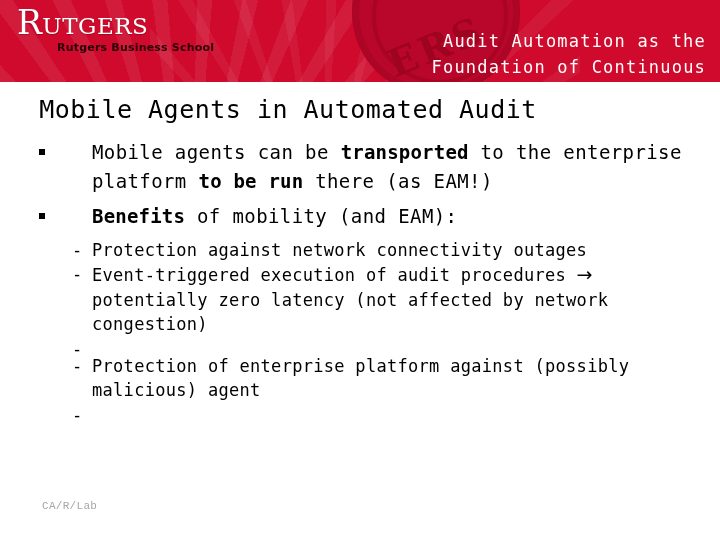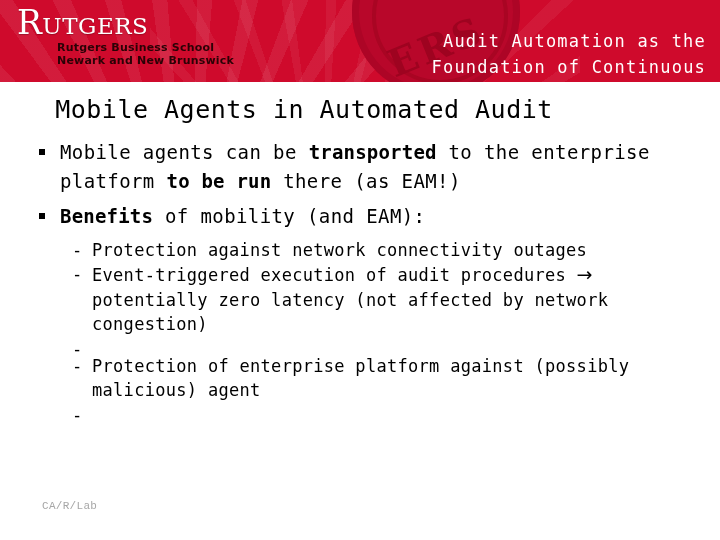--- a/index.html
+++ b/index.html
@@ -122,21 +122,21 @@
     font-size: 17px;
     line-height: 26px;
     color: #ffffff;
     letter-spacing: 1.2px;
     white-space: pre;
   }
 
   
   .slide-title {
     position: absolute;
-    left: 16px;
+    left: 0;
     top: 94px;
     width: 576px;
     text-align: center;
     font-family: "DejaVu Sans Mono", "Liberation Mono", monospace;
     font-size: 25px;
     line-height: 32px;
     color: #000000;
     letter-spacing: 0.5px;
     white-space: pre;
   }
@@ -146,21 +146,21 @@
     position: absolute;
     left: 0;
     top: 138px;
     width: 720px;
     height: 402px;
     overflow: hidden;
   }
 
   .lvl1 {
     position: relative;
-    padding-left: 60px;
+    padding-left: 92px;
     padding-right: 22px;
     font-size: 19px;
     line-height: 28.5px;
     letter-spacing: 0.4px;
     margin-bottom: 2px;
   }
   .lvl1 .sq {
     position: absolute;
     left: 39px;
     top: 11px;
@@ -224,21 +224,20 @@
 
   <div class="seal">
     <div class="seal-ring"></div>
     <div class="seal-text">ERS</div>
   </div>
 
   <div class="wordmark">Rutgers</div>
 
   <div class="unit-name">
     <div>Rutgers Business School</div>
-    <div>Newark and New Brunswick</div>
   </div>
 
   <div class="header-title">Audit Automation as the
 Foundation of Continuous</div>
 </div>
 
 <div class="slide-title">Mobile Agents in Automated Audit</div>
 
 <div class="body-area">
   <div id="bullet-host">

